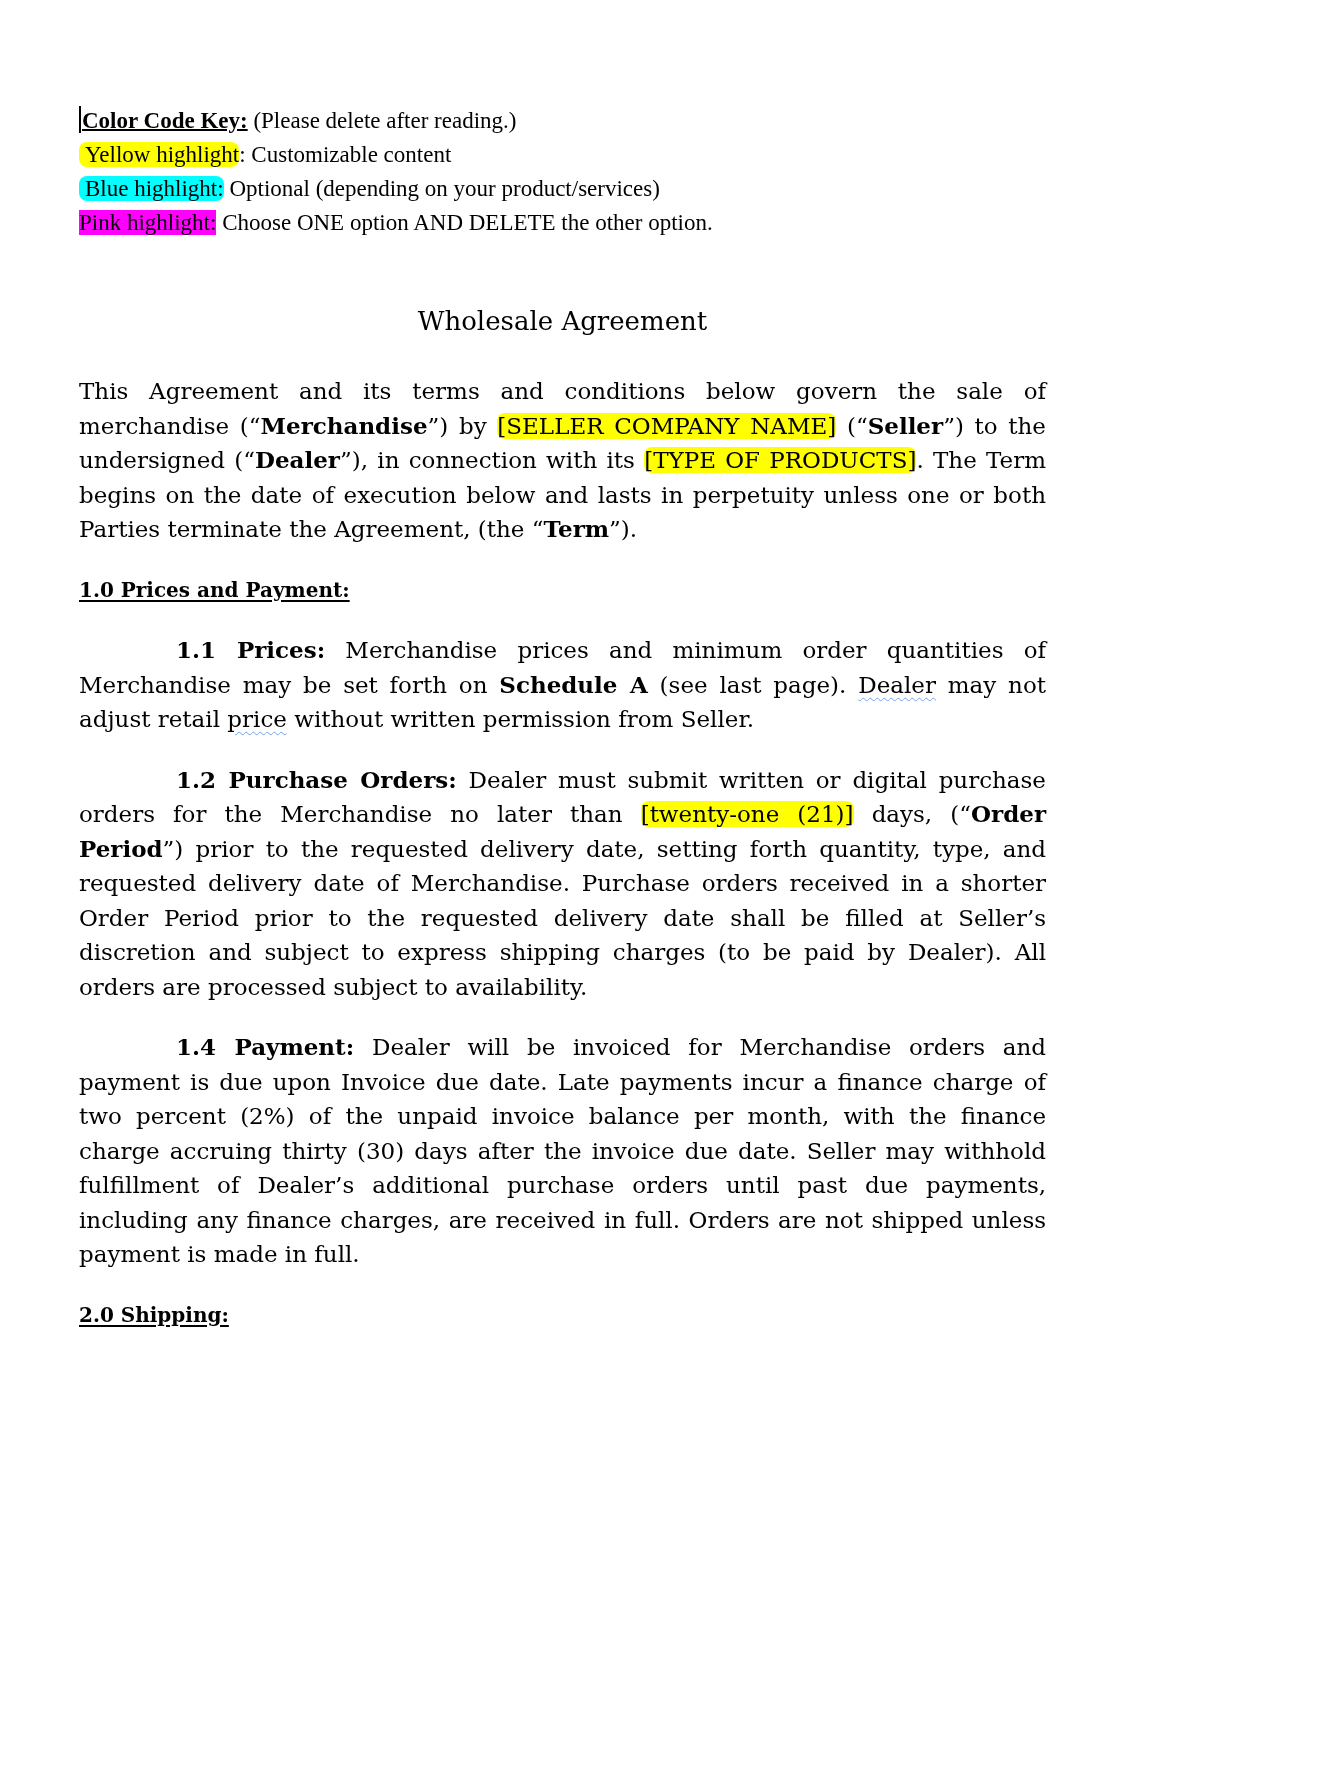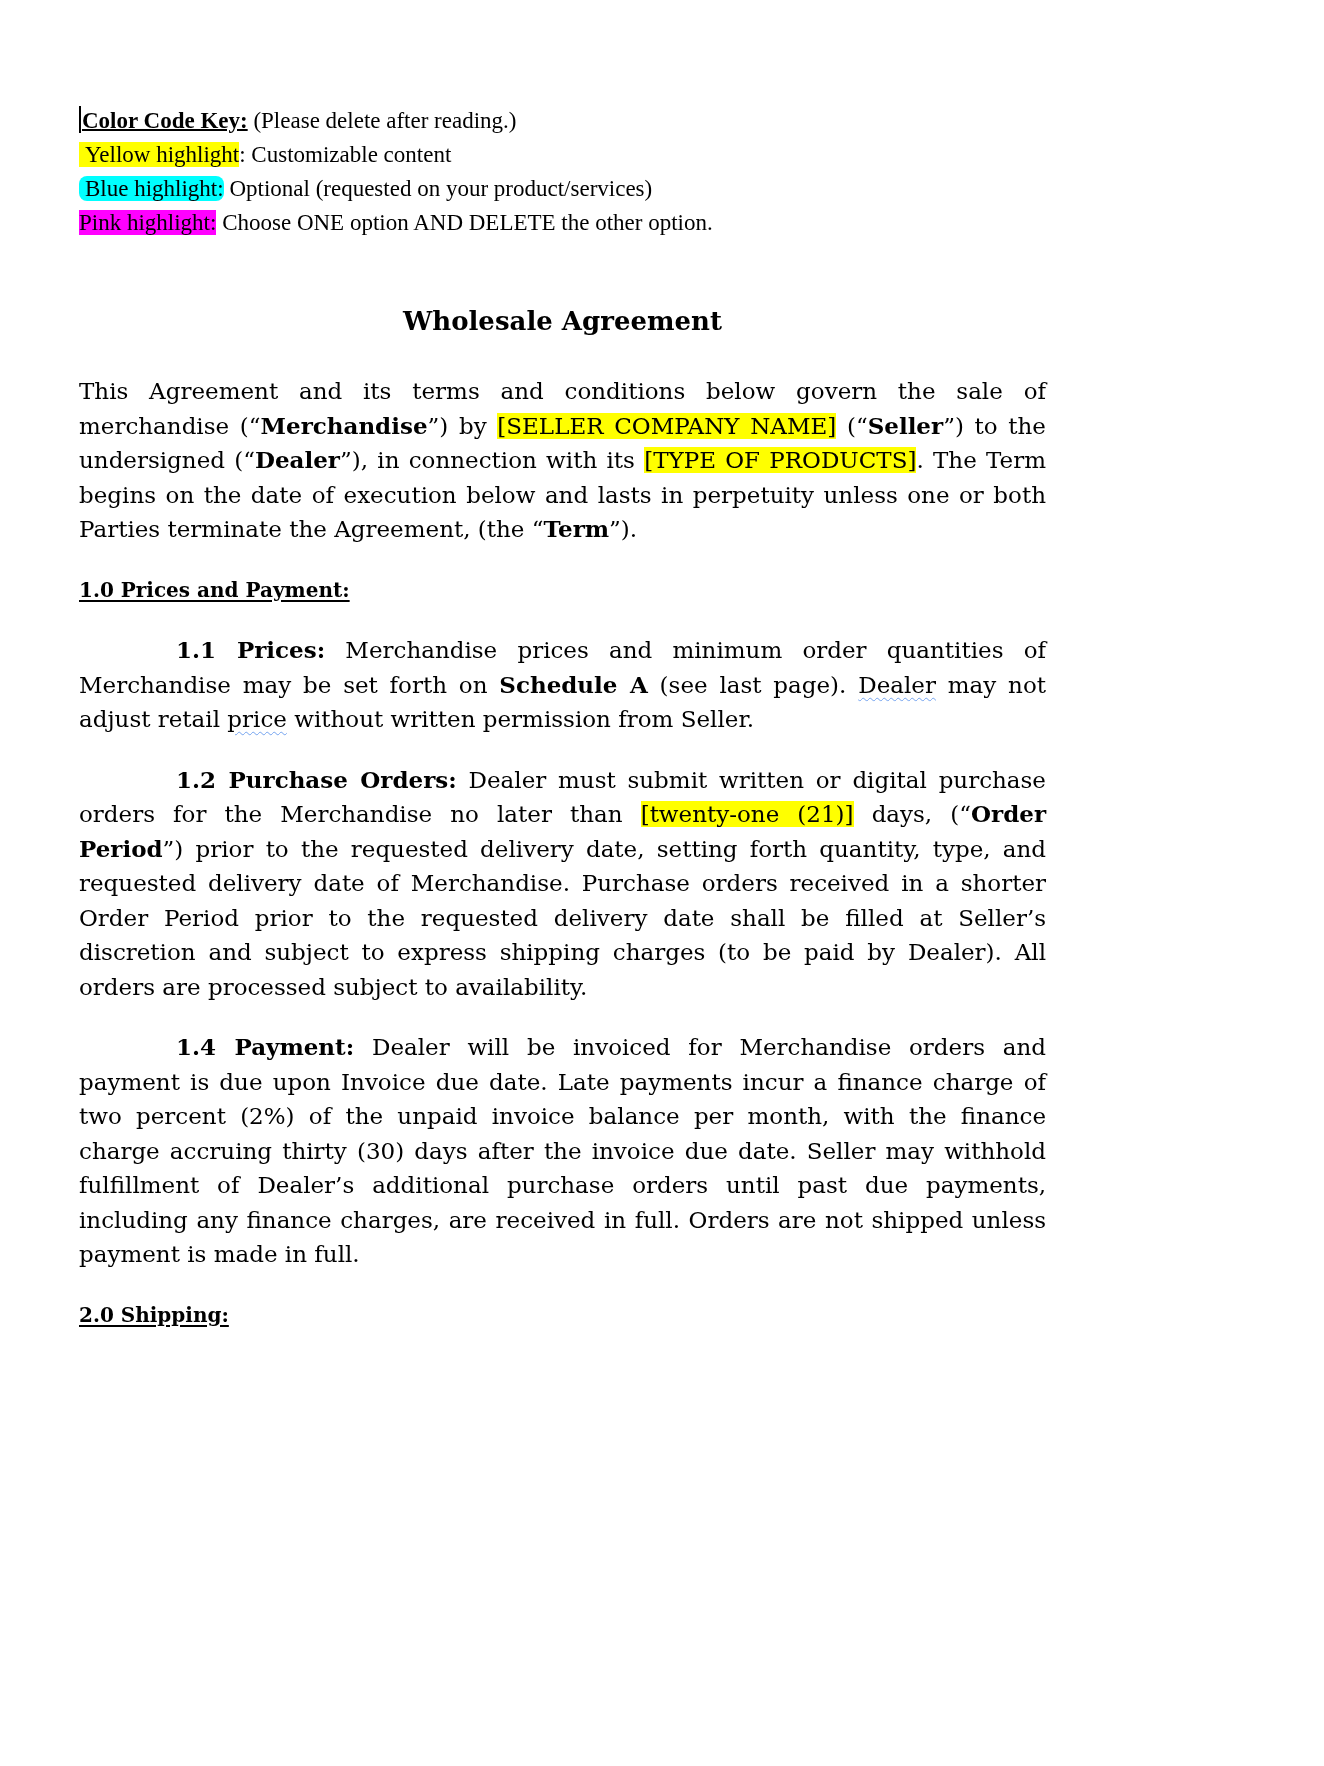--- a/index.html
+++ b/index.html
@@ -29,21 +29,21 @@
     width: 2px;
     height: 27px;
     background: #000;
     vertical-align: -5px;
     margin-right: 1px;
   }
   
   .doc-title {
     font-family: "DejaVu Serif", serif;
     font-size: 26px;
-    font-weight: bold;
+    font-weight: normal;
     text-align: center;
     margin: 66px 0 38px 0;
   }
   .para {
     font-family: "DejaVu Serif", serif;
     font-size: 23px;
     line-height: 34.5px;
     text-align: justify;
     margin: 0 0 26px 0;
   }
@@ -52,21 +52,21 @@
     font-family: "DejaVu Serif", serif;
     font-size: 20px;
     line-height: 34.5px;
     font-weight: bold;
     text-decoration: underline;
     text-decoration-thickness: 2px;
     text-underline-offset: 3px;
     margin: 0 0 26px 0;
   }
   .b { font-weight: bold; }
-  .hl-y { background: var(--hl-y, #ffff00); }
+  .hl-y { background: var(--hl-y, #ffff00); border-radius: 8px; }
   .hl-c { background: var(--hl-c, #00ffff); border-radius: 8px; }
   .hl-m { background: var(--hl-m, #ff00ff); }
   .pad-l { padding-left: 6px; }
   .sq {
     text-decoration-line: underline;
     text-decoration-style: wavy;
     text-decoration-color: var(--sq, #74a3ef);
     text-decoration-thickness: 1px;
     text-underline-offset: 4px;
   }
@@ -77,21 +77,21 @@
 <div class="page">
 
   <div class="key-block">
     <div>
       <span class="caret"></span><span class="key-heading">Color Code Key:</span><span> (Please delete after reading.)</span>
     </div>
     <div>
       <span class="hl-y pad-l">Yellow highlight</span><span>: Customizable content</span>
     </div>
     <div>
-      <span class="hl-c pad-l">Blue highlight:</span><span> Optional (requested on your product/services)</span>
+      <span class="hl-c pad-l">Blue highlight:</span><span> Optional (depending on your product/services)</span>
     </div>
     <div>
       <span class="hl-m">Pink highlight:</span><span> Choose ONE option AND DELETE the other option.</span>
     </div>
   </div>
 
   <div class="doc-title">Wholesale Agreement</div>
 
   <p class="para"><span>This Agreement and its terms and conditions below govern the sale of merchandise (“</span><span class="b">Merchandise</span><span>”) by </span><span class="hl-y">[SELLER COMPANY NAME]</span><span> (“</span><span class="b">Seller</span><span>”) to the undersigned (“</span><span class="b">Dealer</span><span>”), in connection with its </span><span class="hl-y">[TYPE OF PRODUCTS]</span><span>. The Term begins on the date of execution below and lasts in perpetuity unless one or both Parties terminate the Agreement, (the “</span><span class="b">Term</span><span>”).</span></p>
 

